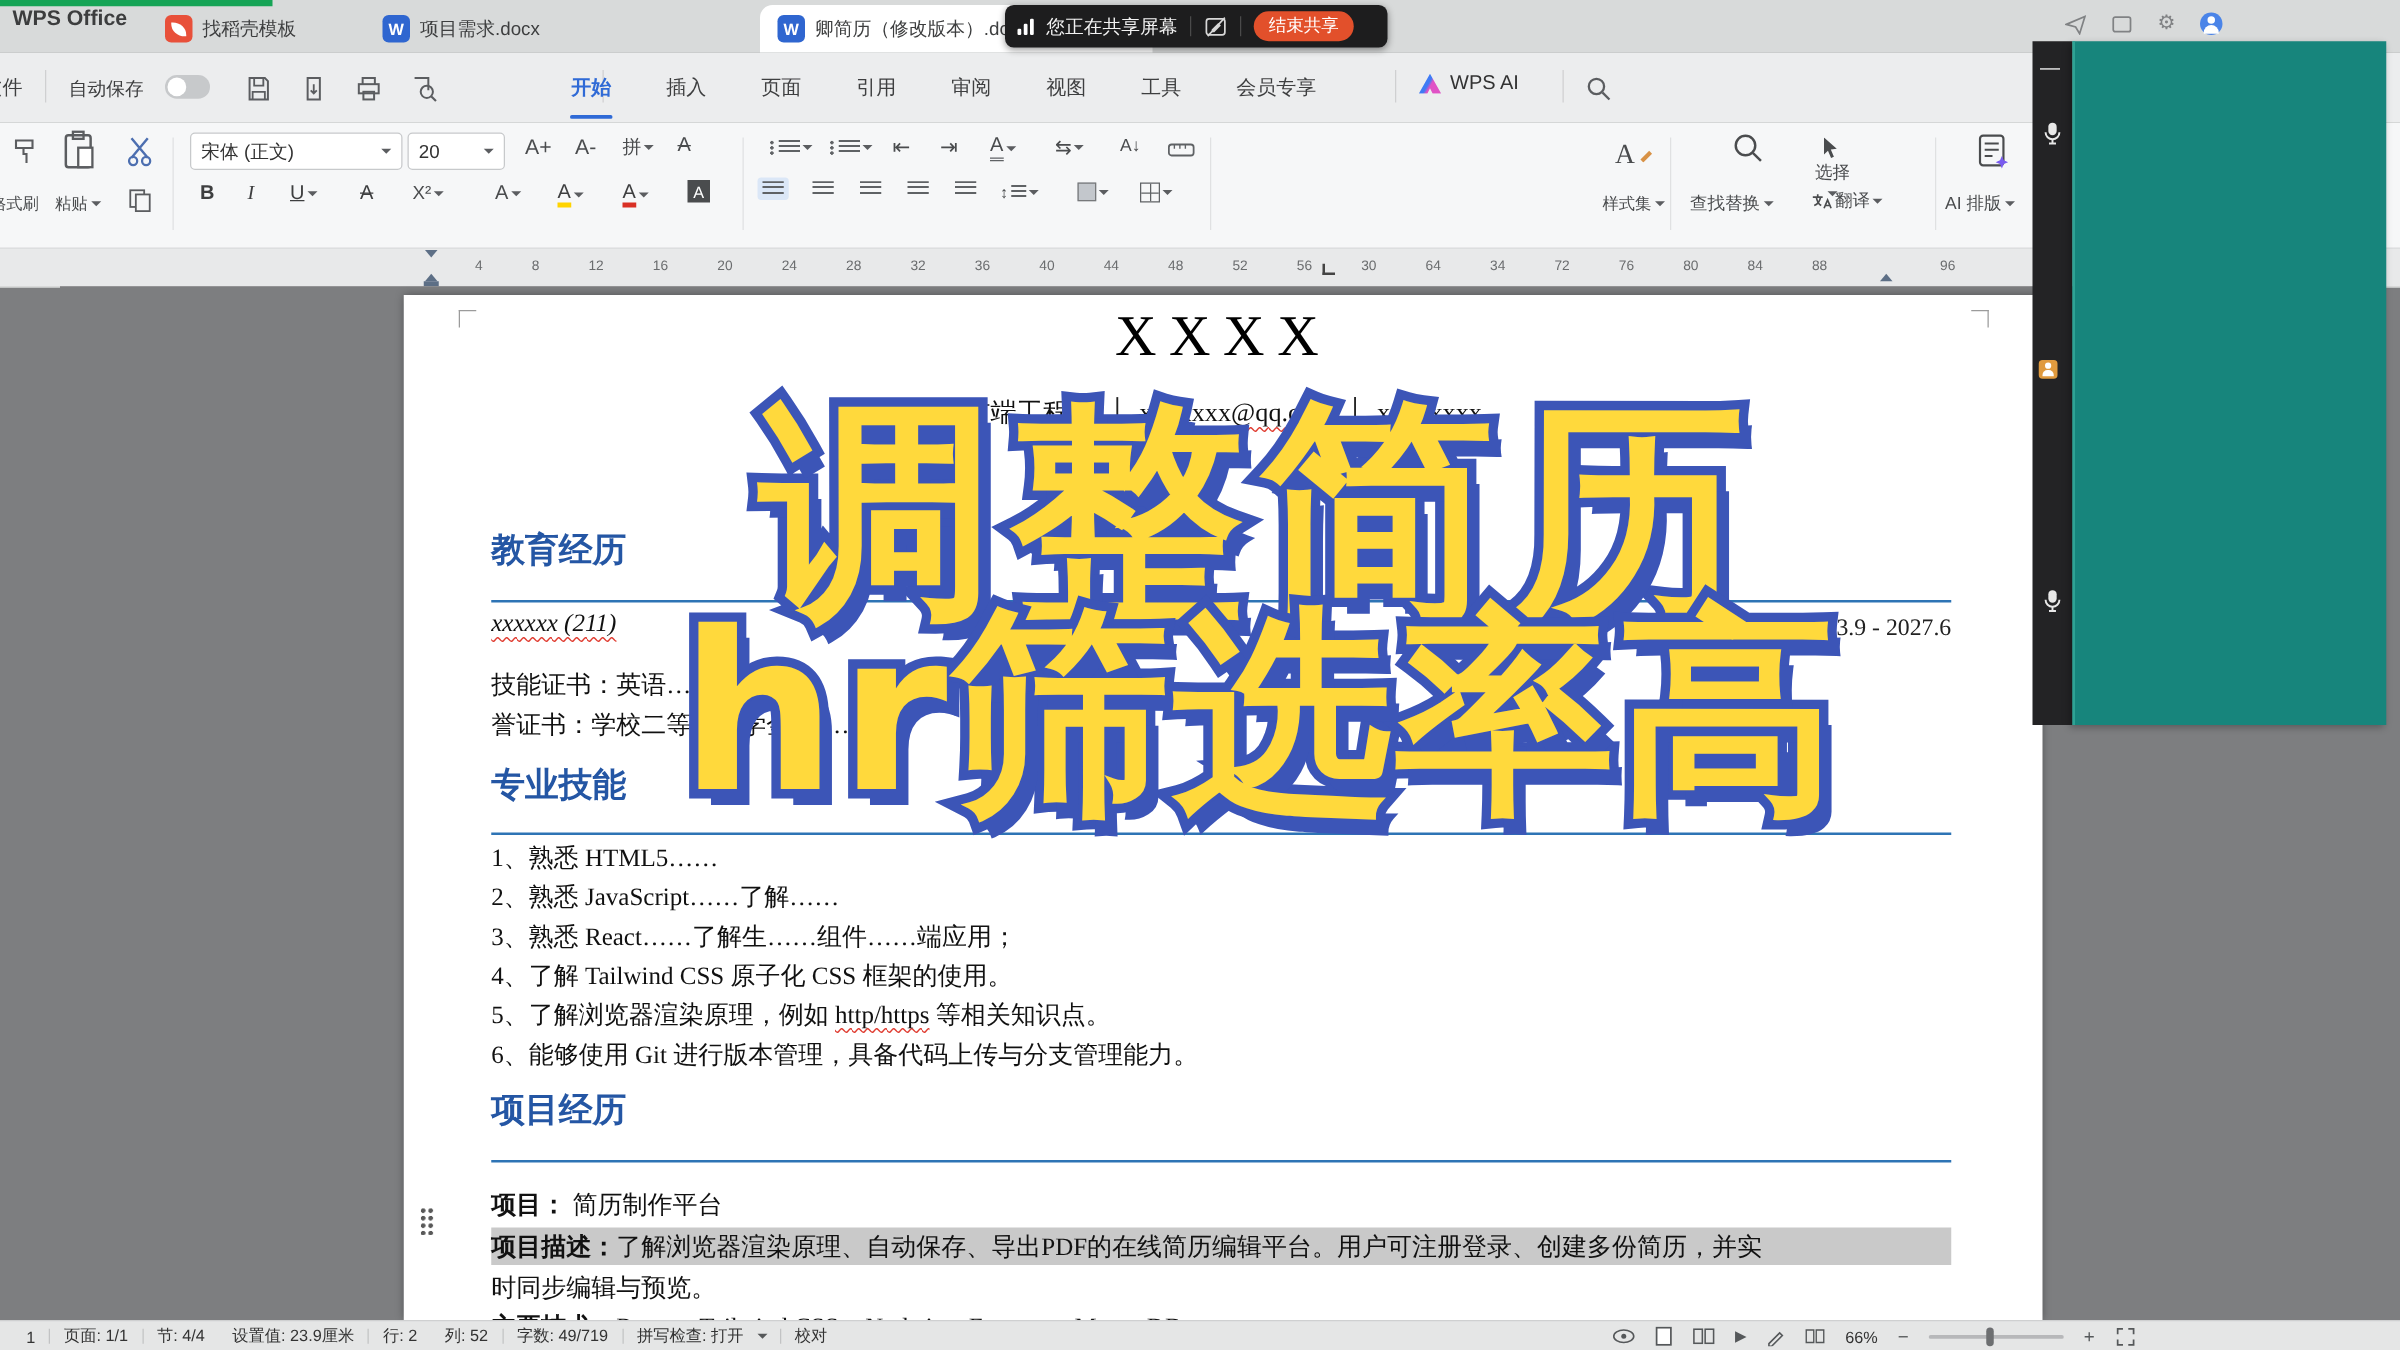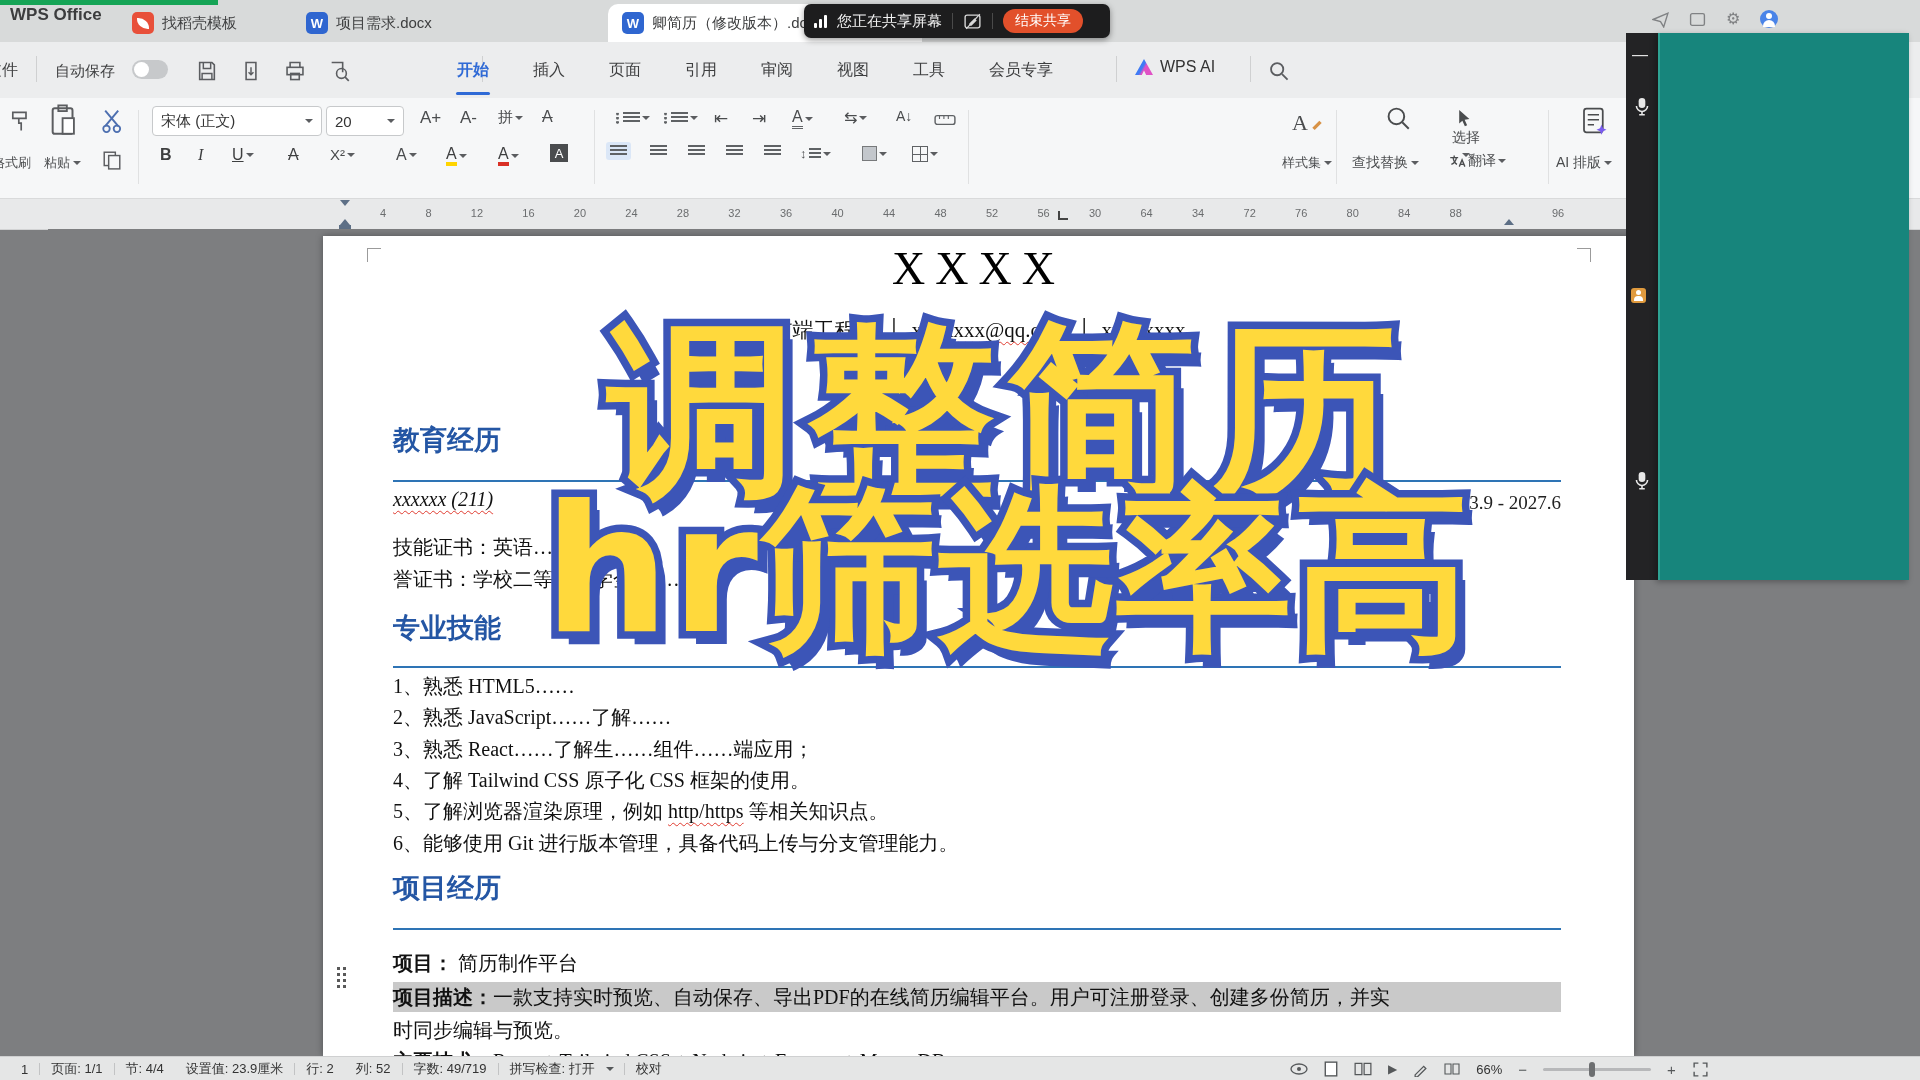--- a/index.html
+++ b/index.html
@@ -500,21 +500,21 @@
       </div>
       <div class="dline" style="top:594px;">6、能够使用  Git  进行版本管理，具备代码上传与分支管理能力。</div>
 
       <div class="h-blue" style="top:634px;">项目经历</div>
       <div class="hr-rule" style="top:692px;"></div>
       <div class="dline" style="top:714px;">
         <span class="blbl">项目：</span>&nbsp;<span>简历制作平台</span>
       </div>
       <div class="hl-gray" style="top:746px;"></div>
       <div class="dline" style="top:748px;">
-        <span class="blbl">项目描述：</span><span>一款支持实时预览、自动保存、导出PDF的在线简历编辑平台。用户可注册登录、创建多份简历，并实</span>
+        <span class="blbl">项目描述：</span><span>了解浏览器渲染原理、自动保存、导出PDF的在线简历编辑平台。用户可注册登录、创建多份简历，并实</span>
       </div>
       <div class="dline" style="top:781px;">时同步编辑与预览。</div>
       <div class="dline" style="top:812px;">
         <span class="blbl">主要技术：</span><span>React + Tailwind CSS + </span><span class="sq">Node.js</span><span> + Express + MongoDB</span>
       </div>
       <div class="draghandle"></div>
     </div>
 
     <div class="overlay">
       <div class="ov1">调整简历</div>

